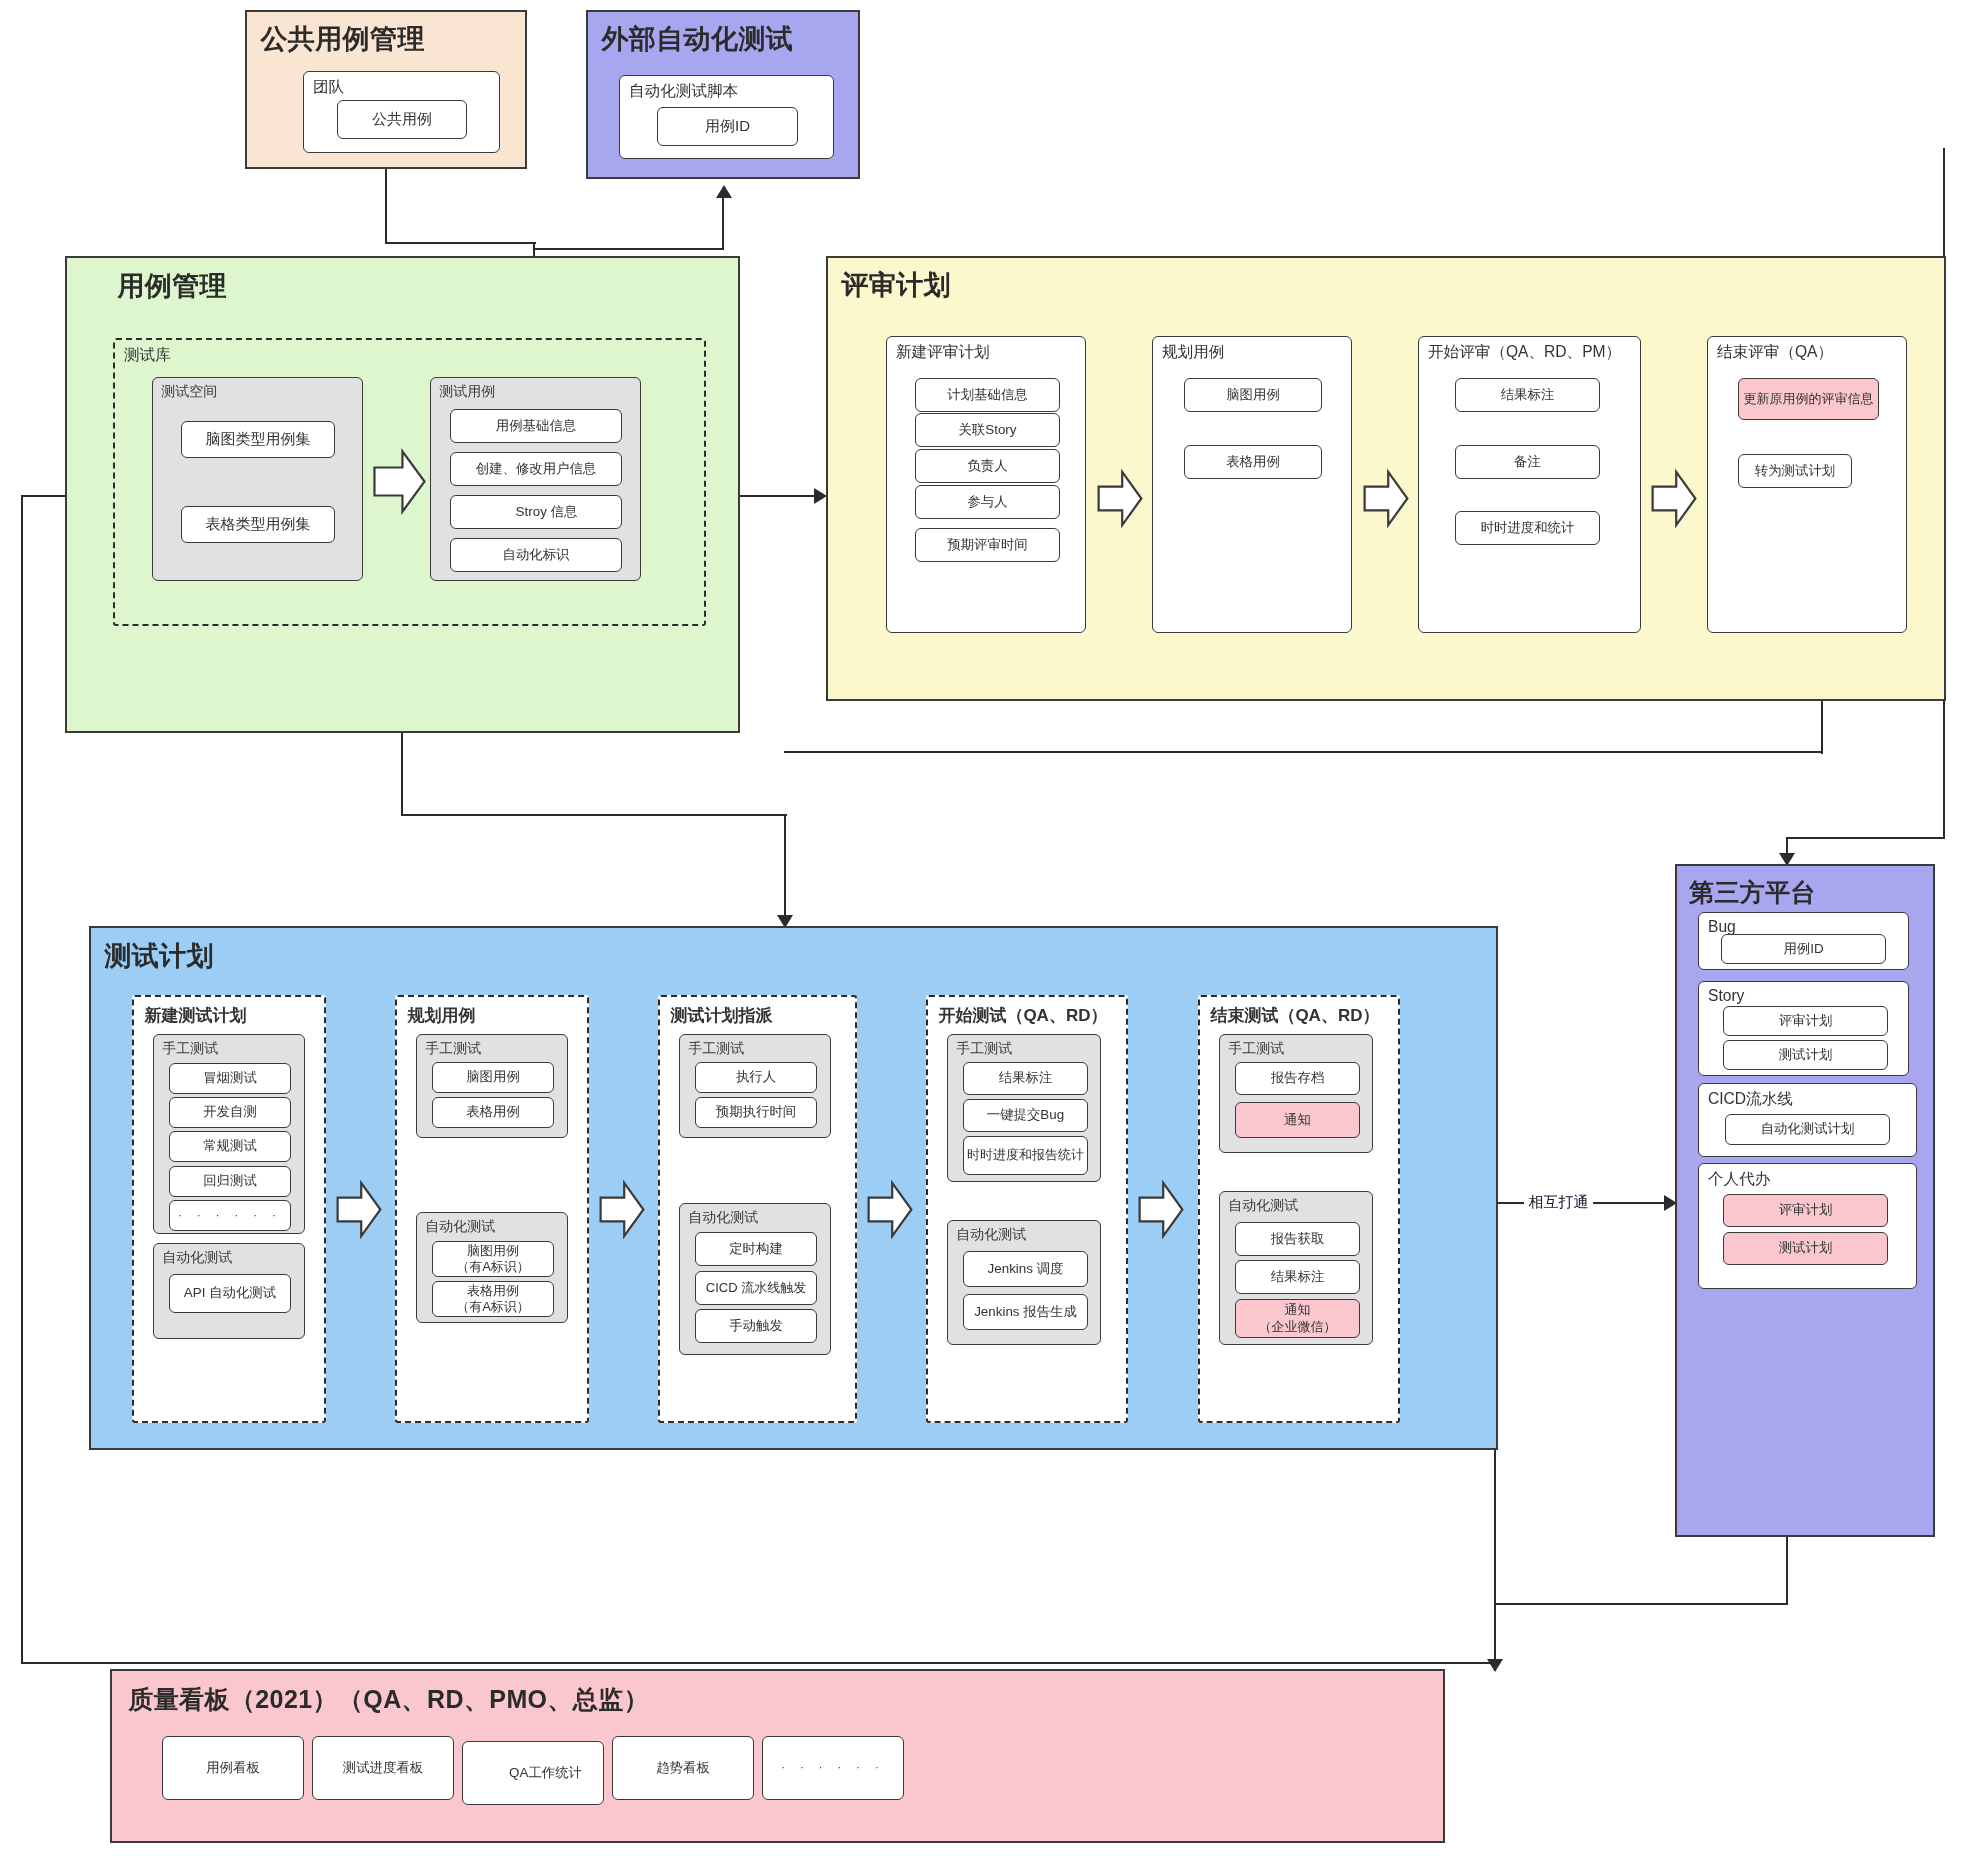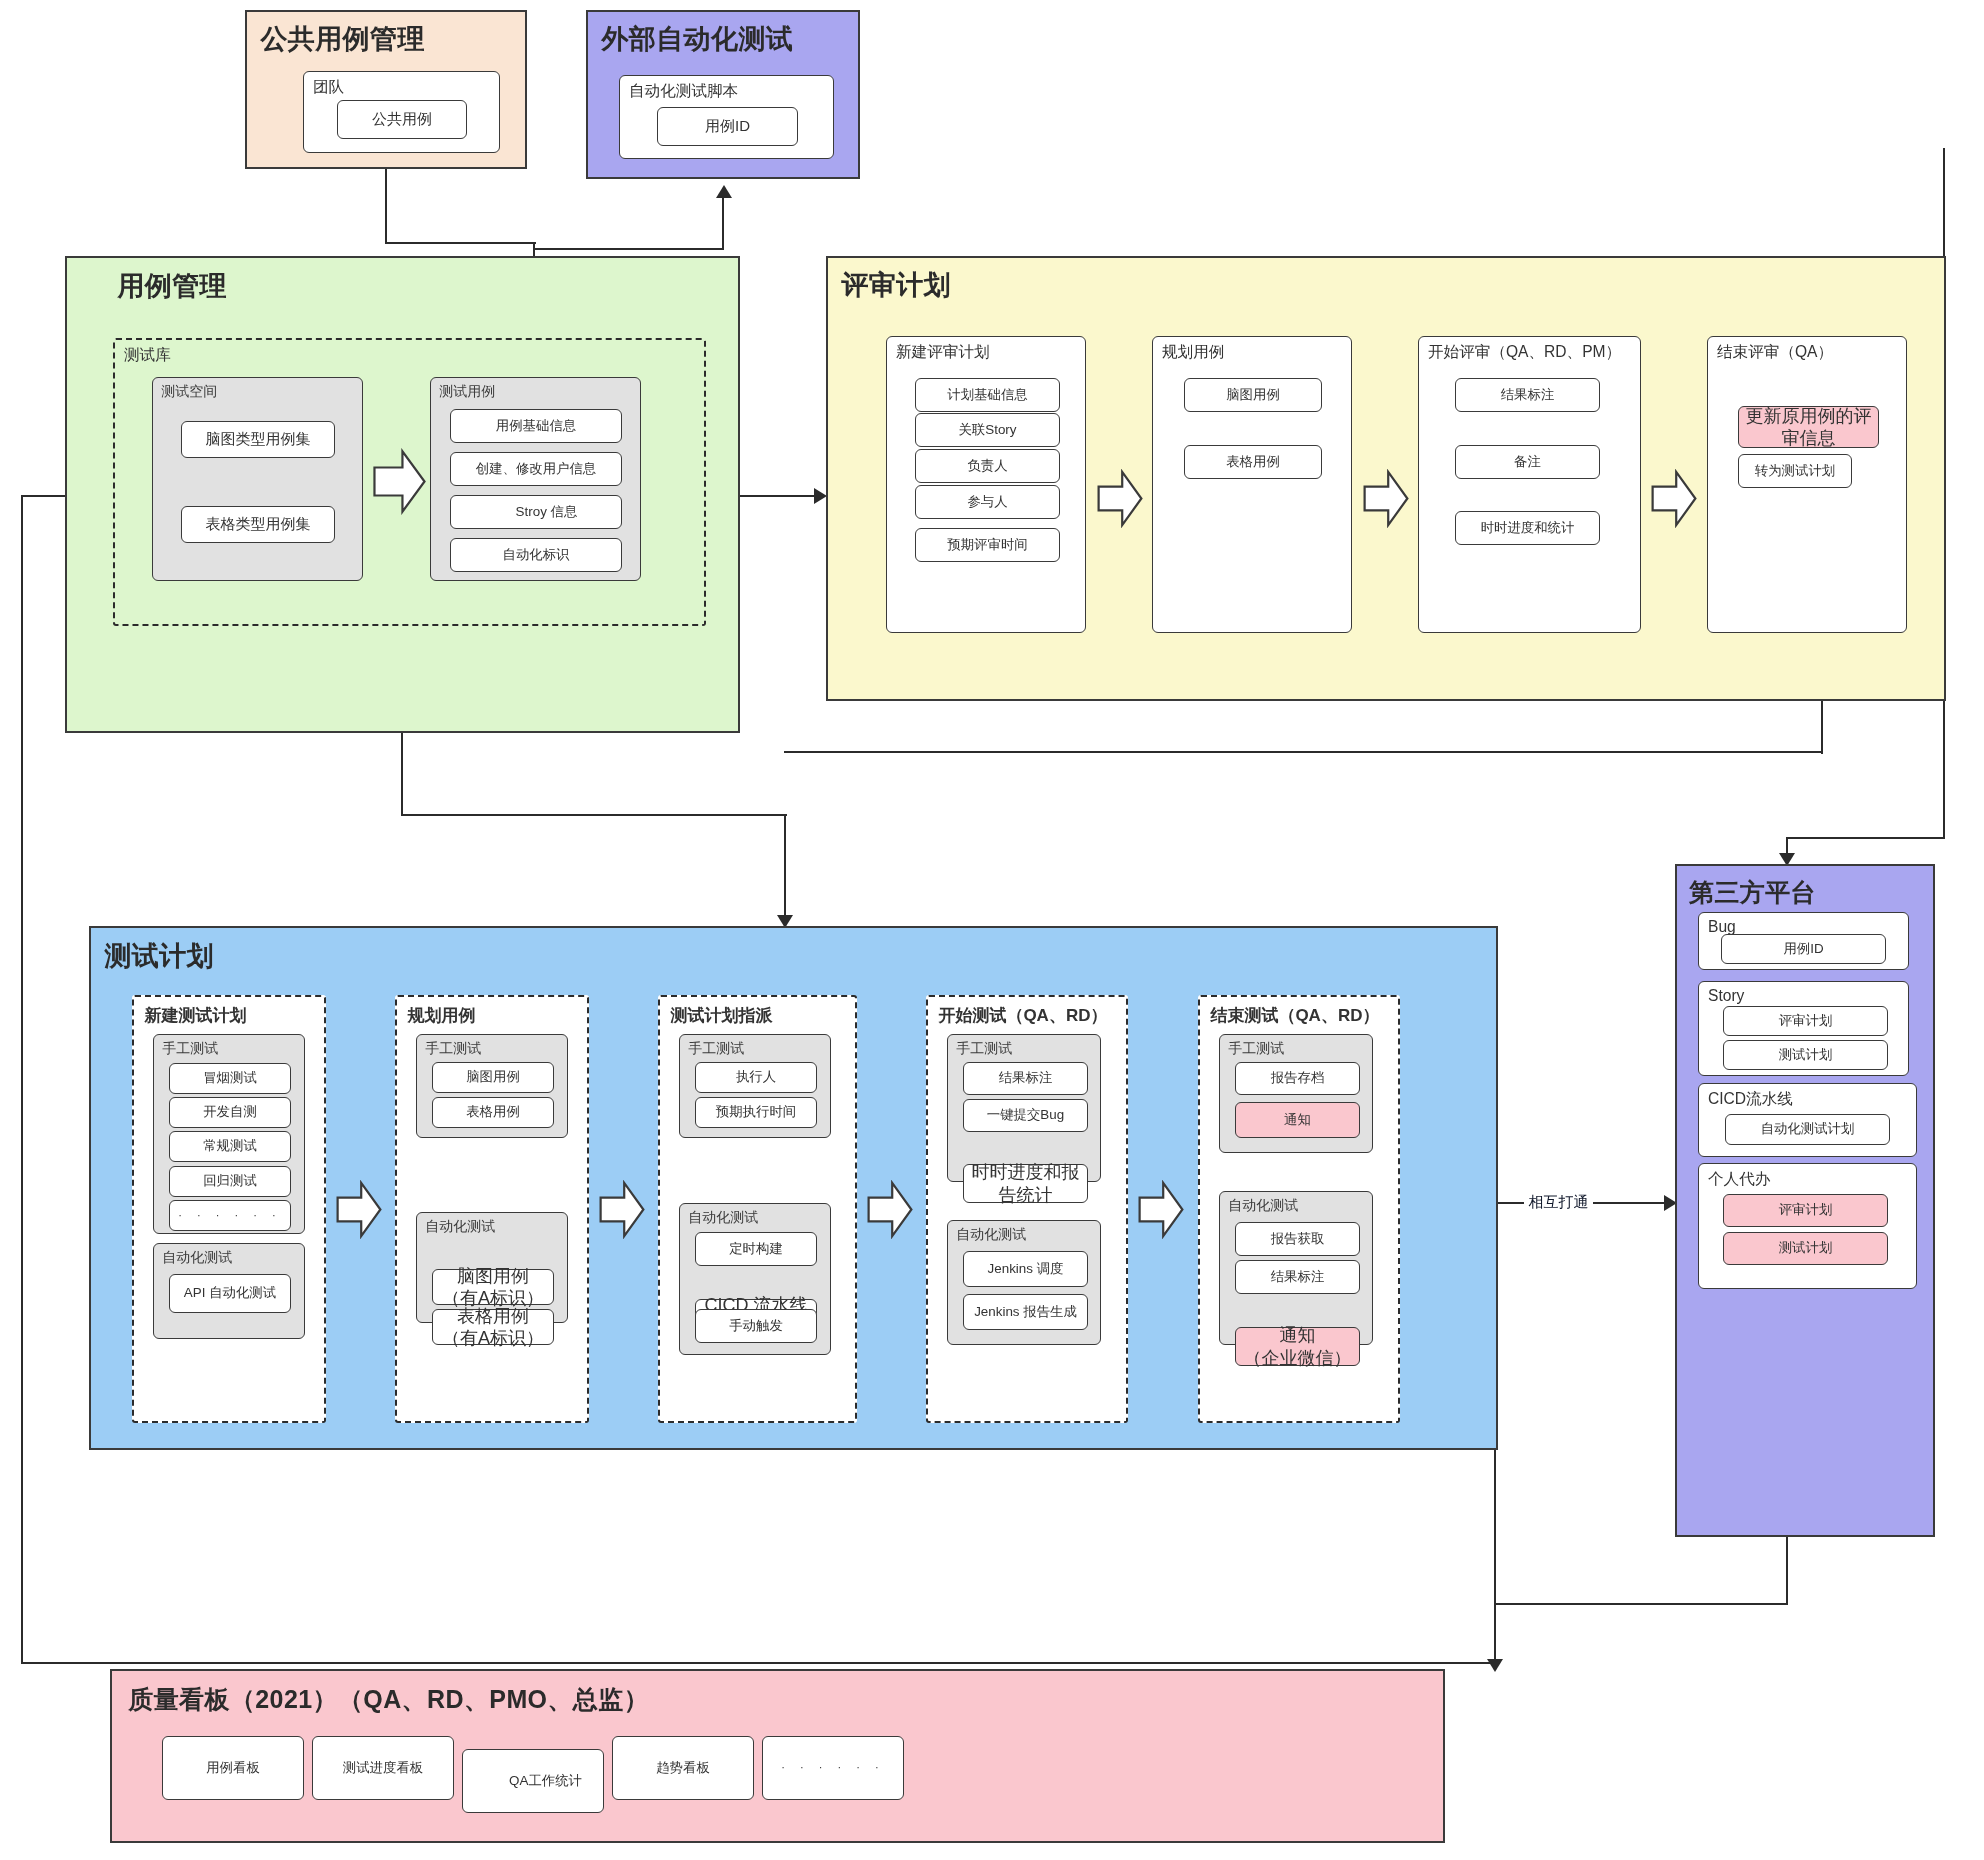--- a/index.html
+++ b/index.html
@@ -96,21 +96,21 @@
     align-items: center;
     justify-content: center;
     text-align: center;
     font-size: 15px;
     color: #333;
     line-height: 1.25;
     padding: 1.5px 3px;
   }
   .item.pinkfill { background: #fac7ce; }
   .item.small { font-size: 13.4px; }
-  .item.tiny  { font-size: 18px; margin-top: 28px; }
+  .item.tiny  { font-size: 13px; }
   .item.dots { letter-spacing: 6px; font-size: 11px; }
 
   
   .ln {
     position: absolute;
     background: #2b2b2b;
   }
   .ln-h { height: 2.2px; }
   .ln-v { width: 2.2px; }
   .arrowhead {
@@ -419,19 +419,19 @@
       <div class="panel-title">个人代办</div>
       <div class="item abs small pinkfill" style="left:24px; top:30px; width:165px; height:33px;">评审计划</div>
       <div class="item abs small pinkfill" style="left:24px; top:68px; width:165px; height:33px;">测试计划</div>
     </div>
   </div>
 
   <div class="group g-pink abs" style="left:110px; top:1669px; width:1335px; height:174px;">
     <div class="grp-title" style="left:16.3px; top:12px; font-size:25px;">质量看板（2021）（QA、RD、PMO、总监）</div>
     <div class="item abs small" style="left:50px; top:65px; width:142px; height:64px;">用例看板</div>
     <div class="item abs small" style="left:200px; top:65px; width:142px; height:64px;">测试进度看板</div>
-    <div class="item abs small" style="left:350px; top:78px; width:142px; height:64px;padding-left:28px;">QA工作统计</div>
+    <div class="item abs small" style="left:350px; top:70px; width:142px; height:64px;padding-left:28px;">QA工作统计</div>
     <div class="item abs small" style="left:500px; top:65px; width:142px; height:64px;">趋势看板</div>
     <div class="item abs dots" style="left:650px; top:65px; width:142px; height:64px;">· · · · · ·</div>
   </div>
 
 </div>
 
 
 </body></html>

